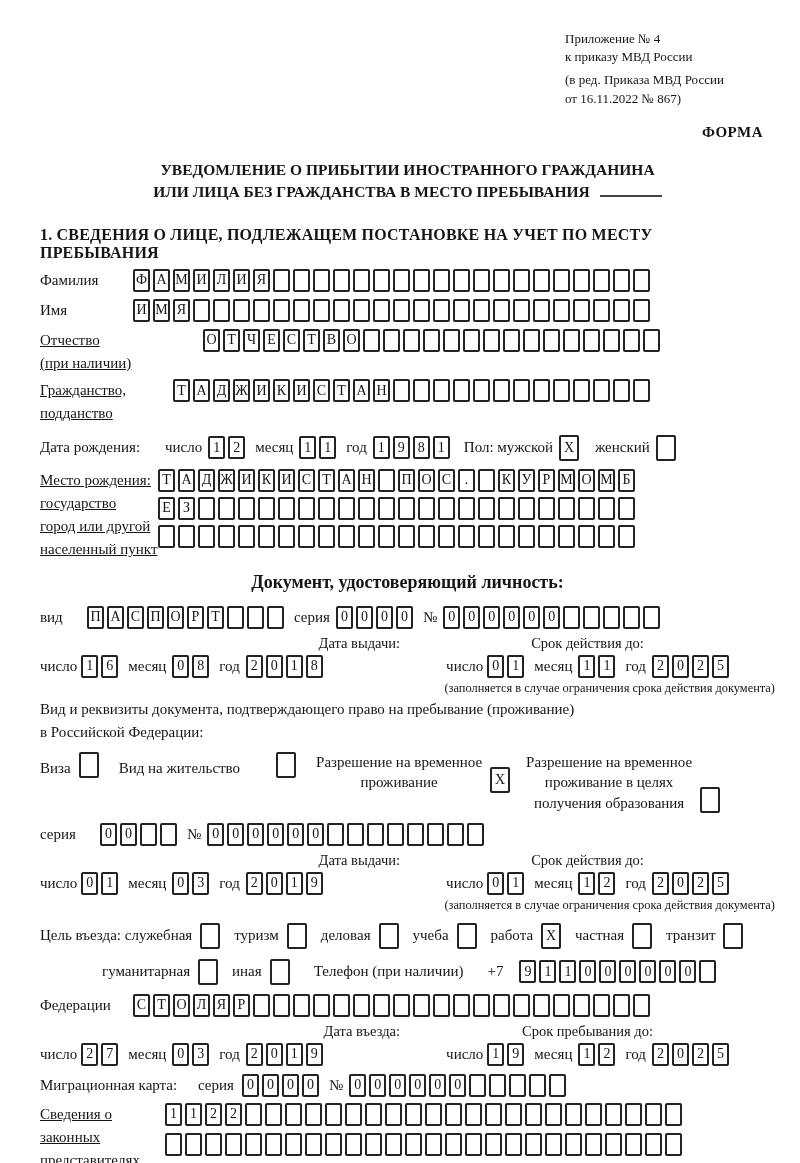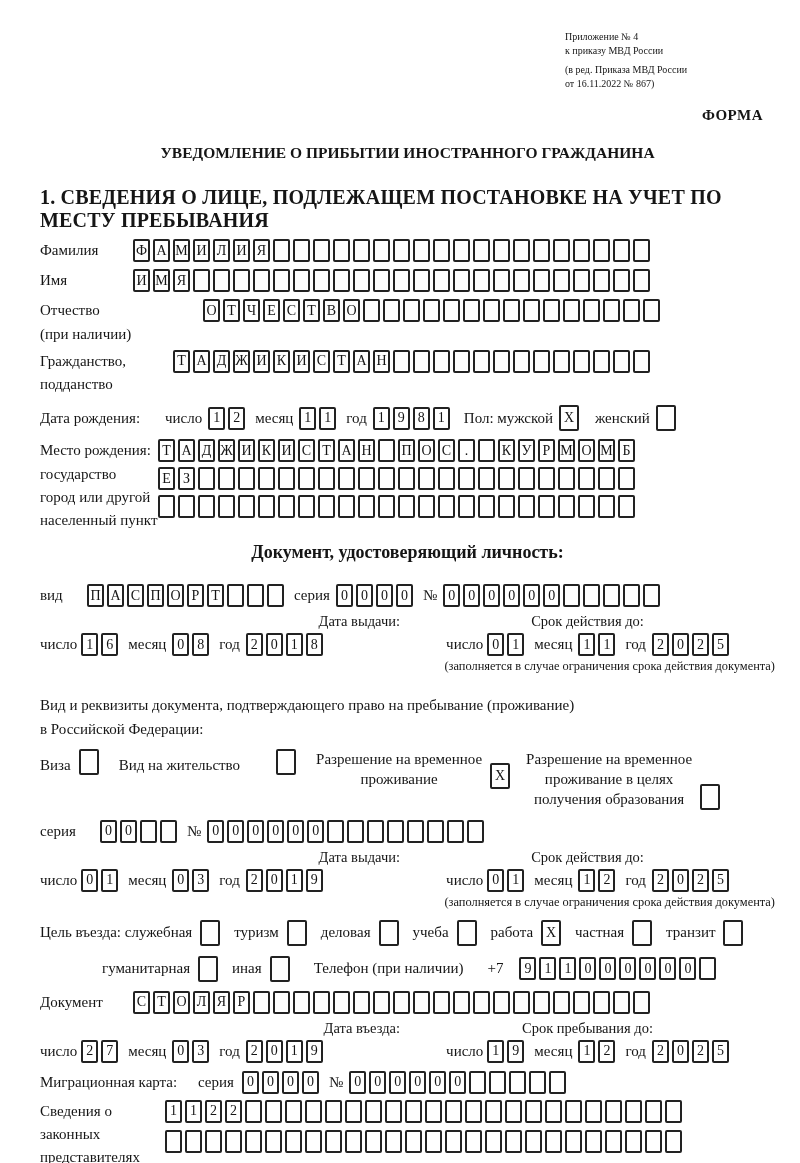--- a/index.html
+++ b/index.html
@@ -5,38 +5,38 @@
   * { box-sizing: border-box; margin: 0; padding: 0; }
   html, body { background: #ffffff; }
   body {
     width: 800px; height: 1163px; overflow: hidden;
     font-family: "Liberation Serif", "DejaVu Serif", serif;
     color: #151515; font-size: 15px;
   }
   .page { padding: 30px 25px 0 40px; width: 800px; }
 
   
-  .top-right { margin-left: 525px; font-size: 10px; line-height: 1.4; }
+  .top-right { margin-left: 525px; font-size: 13px; line-height: 1.4; }
   .top-right .rev { margin-top: 5px; }
   .forma { text-align: right; margin: 16px 12px 0 0; font-weight: bold; font-size: 15px; letter-spacing: .5px; }
 
   
   .title { text-align: center; font-weight: bold; font-size: 15.5px; line-height: 1.45; margin-top: 18px; }
   .u-slot { display: inline-block; width: 62px; border-bottom: 2.5px solid #444; margin-left: 10px; height: 14px; }
-  .section-head { font-weight: bold; font-size: 20px; margin-top: 22px; letter-spacing: .2px; }
+  .section-head { font-weight: bold; font-size: 16px; margin-top: 22px; letter-spacing: .2px; }
 
   
   .row { display: flex; align-items: center; margin-top: 7px; }
   .lbl { flex: 0 0 auto; }
   .w93  { width: 93px; }
   .w133 { width: 133px; }
   .w163 { width: 163px; }
   .w110 { width: 110px; }
   .w100 { width: 100px; }
-  .lbl-col { line-height: 1.55; }
+  .lbl-col { line-height: 1.55; text-decoration: underline; }
   .row-top { align-items: flex-start; }
 
   .cells { display: inline-flex; gap: 3px; vertical-align: middle; }
   .cell {
     width: 17px; height: 23px; border: 2px solid #222; border-radius: 2px;
     display: inline-flex; align-items: center; justify-content: center;
     font-size: 14px; font-weight: 500; background: #fff; flex: 0 0 auto;
   }
   .cells.cb .cell { width: 20px; height: 26px; }
   .stack { display: flex; flex-direction: column; gap: 5px; }
@@ -49,21 +49,21 @@
 
   
   .two-col { display: flex; margin-top: 6px; }
   .col-left { width: 360px; }
   .col-right { flex: 1; }
   .center-head { text-align: center; font-size: 14.5px; }
   .col-left .center-head { padding-left: 30px; text-align: right; }
   .dategroup { display: flex; align-items: center; margin-top: 3px; }
   .note { font-size: 12.4px; white-space: nowrap; text-align: right; margin-top: 3px; }
 
-  .para { margin-top: 20px; line-height: 1.55; }
+  .para { margin-top: 2px; line-height: 1.55; }
 
   
   .cbrow { display: flex; align-items: flex-start; margin-top: 8px; }
   .cbitem { display: flex; align-items: flex-end; }
   .cbitem .txt { margin-right: 8px; line-height: 1.35; }
   .cbitem .txt.center { text-align: center; } .gap16 { width: 16px; } .gap20 { width: 20px; }
 
   .purpose-row { display: flex; align-items: center; margin-top: 10px; }
   .purpose-row .cells { margin: 0 14px 0 8px; }
   .purpose-row .cells:last-child { margin-right: 0; }
@@ -76,20 +76,21 @@
   <div class="top-right">
     <div>Приложение № 4</div>
     <div>к приказу МВД России</div>
     <div class="rev">(в ред. Приказа МВД России</div>
     <div>от 16.11.2022 № 867)</div>
   </div>
   <div class="forma">ФОРМА</div>
 
   <div class="title">
     <div>УВЕДОМЛЕНИЕ О ПРИБЫТИИ ИНОСТРАННОГО ГРАЖДАНИНА</div>
+    <div><span>ИЛИ ЛИЦА БЕЗ ГРАЖДАНСТВА В МЕСТО ПРЕБЫВАНИЯ</span><span class="u-slot"></span></div>
   </div>
   <div class="section-head">1. СВЕДЕНИЯ О ЛИЦЕ, ПОДЛЕЖАЩЕМ ПОСТАНОВКЕ НА УЧЕТ ПО МЕСТУ ПРЕБЫВАНИЯ</div>
 
   <div class="row" style="">
     <span class="lbl w93">Фамилия</span>
     <span class="cells">
         <span class="cell">Ф</span>
         <span class="cell">А</span>
         <span class="cell">М</span>
         <span class="cell">И</span>
@@ -327,21 +328,21 @@
           <span class="cell"></span>
           <span class="cell"></span>
           <span class="cell"></span>
           <span class="cell"></span>
           <span class="cell"></span>
         </span>
     </span>
   </div>
 
   <div class="doc-head">Документ, удостоверяющий личность:</div>
-  <div class="row" style="margin-top:21px">
+  <div class="row" style="margin-top:13px">
     <span class="lbl" style="width:47px">вид</span>
     <span class="cells">
         <span class="cell">П</span>
         <span class="cell">А</span>
         <span class="cell">С</span>
         <span class="cell">П</span>
         <span class="cell">О</span>
         <span class="cell">Р</span>
         <span class="cell">Т</span>
         <span class="cell"></span>
@@ -586,21 +587,21 @@
         <span class="cell">0</span>
         <span class="cell">0</span>
         <span class="cell">0</span>
         <span class="cell">0</span>
         <span class="cell">0</span>
         <span class="cell"></span>
       </span>
   </div>
 
   <div class="row" style="margin-top:9px">
-    <span class="lbl w93">Документ</span>
+    <span class="lbl w93">Федерации</span>
     <span class="cells">
         <span class="cell">С</span>
         <span class="cell">Т</span>
         <span class="cell">О</span>
         <span class="cell">Л</span>
         <span class="cell">Я</span>
         <span class="cell">Р</span>
         <span class="cell"></span>
         <span class="cell"></span>
         <span class="cell"></span>

